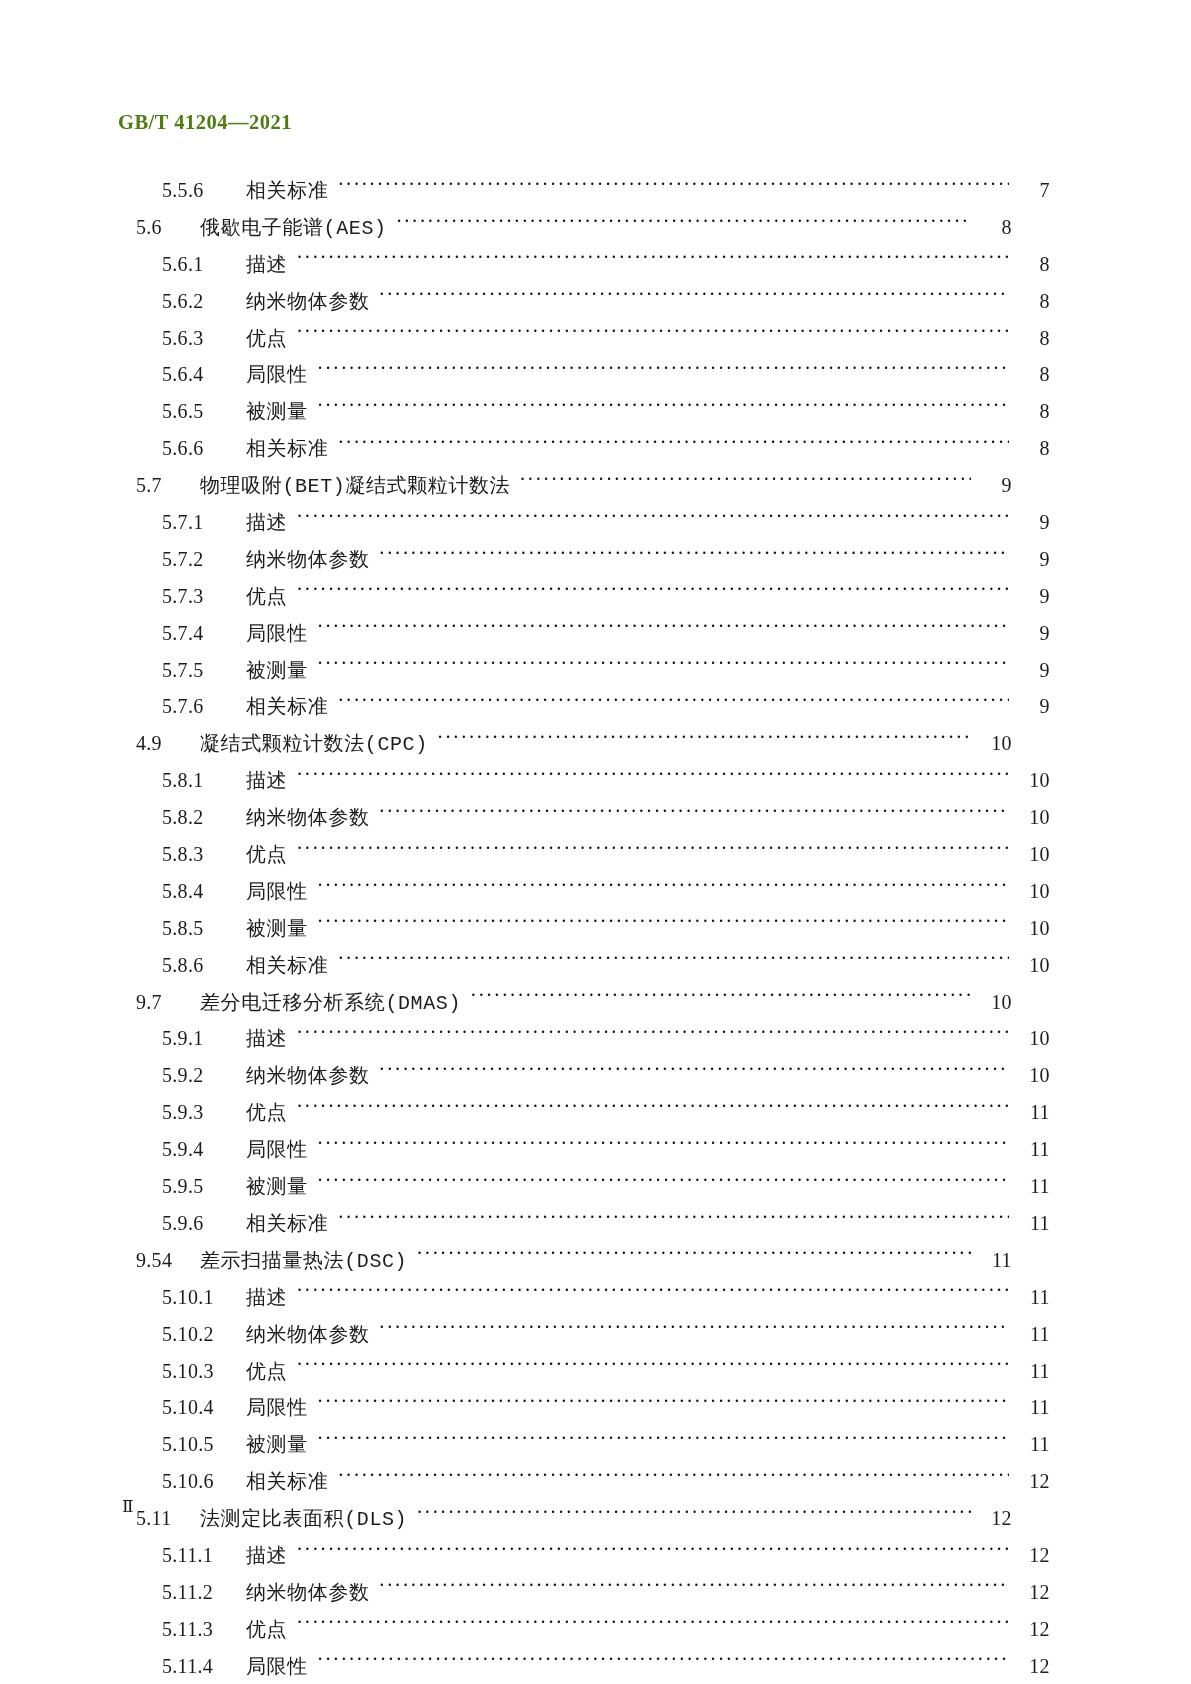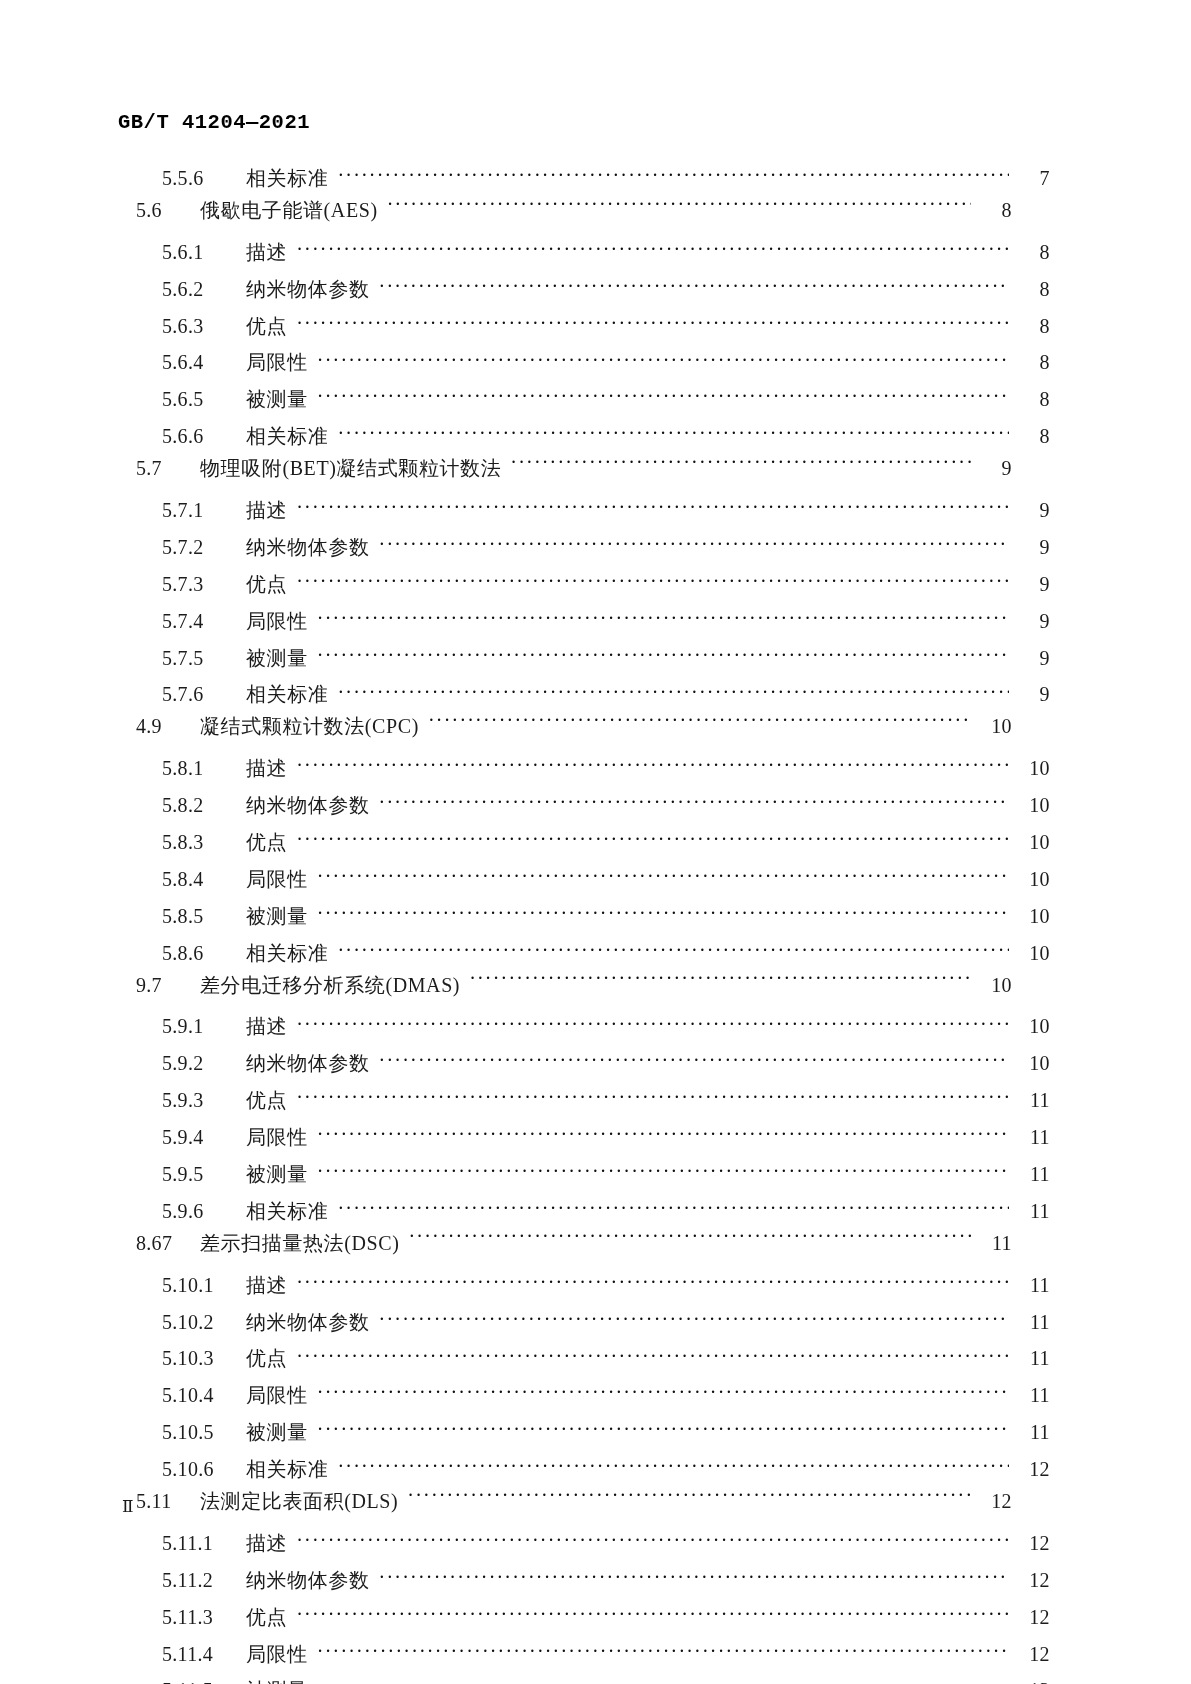--- a/index.html
+++ b/index.html
@@ -9,25 +9,25 @@
     font-family:"Liberation Serif","DejaVu Serif",serif;
     color:#1a1a1a;
     position:relative;
     overflow:hidden;
   }
   .page { position:absolute; inset:0; }
 
   .header {
     position:absolute;
     left:118px; top:111px;
-    font-family:Liberation Mono, monospace;
+    font-family:Liberation Serif, serif;
     font-weight:bold;
     font-size:20.5px;
     letter-spacing:0.5px;
-    color:#000000;
+    color:#4d7c0f;
     white-space:pre;
   }
 
   .toc {
     position:absolute;
     left:118px; top:160px;
     width:888px;
   }
 
   .row {
@@ -40,22 +40,23 @@
     white-space:nowrap;
   }
 
   .num {
     flex:0 0 auto;
     font-family:"Liberation Serif","DejaVu Serif",serif;
     letter-spacing:0.3px;
   }
   .title {
     flex:0 0 auto;
-    font-family:Liberation Serif, serif;
+    font-family:Liberation Mono, monospace;
     letter-spacing:0.6px;
+    margin-top:17px;
   }
   .leader {
     flex:1 1 auto;
     overflow:hidden;
     margin:0 7px 0 9px;
     position:relative;
     height:1em;
   }
   .leader::before {
     content:"··························································································································································";
@@ -75,21 +76,21 @@
     font-family:"Liberation Serif","DejaVu Serif",serif;
     font-size:20px;
     letter-spacing:0.4px;
   }
 
   
   .lvl2 { padding-left:6px; }
   .lvl2 .num { min-width:46px;margin-left:12px; }
   .lvl2 .title { margin-left:18px; }
 
-  .lvl3 { padding-left:44px;align-items:center; }
+  .lvl3 { padding-left:44px; }
   .lvl3 .num { min-width:66px; }
   .lvl3 .title { margin-left:18px; }
 
   .footer {
     position:absolute;
     left:122px; top:1496px;
     font-size:17px;
     font-family:"Liberation Serif","DejaVu Serif",serif;
     color:#1a1a1a;
   }
@@ -270,21 +271,21 @@
         <span class="leader"></span>
         <span class="pageno">11</span>
       </div>
       <div class="row lvl3">
         <span class="num">5.9.6</span>
         <span class="title">相关标准</span>
         <span class="leader"></span>
         <span class="pageno">11</span>
       </div>
       <div class="row lvl2">
-        <span class="num">8.67</span>
+        <span class="num">9.54</span>
         <span class="title">差示扫描量热法(DSC)</span>
         <span class="leader"></span>
         <span class="pageno">11</span>
       </div>
       <div class="row lvl3">
         <span class="num">5.10.1</span>
         <span class="title">描述</span>
         <span class="leader"></span>
         <span class="pageno">11</span>
       </div>

